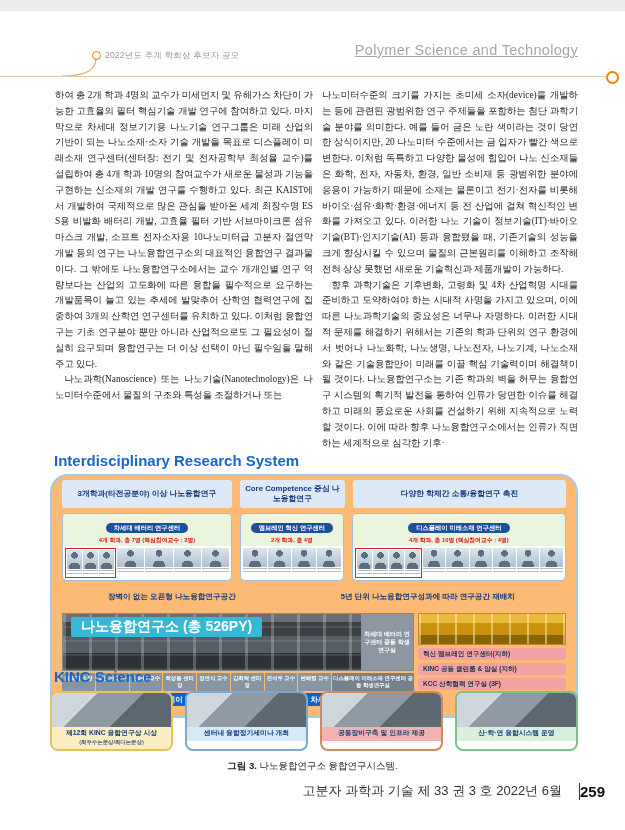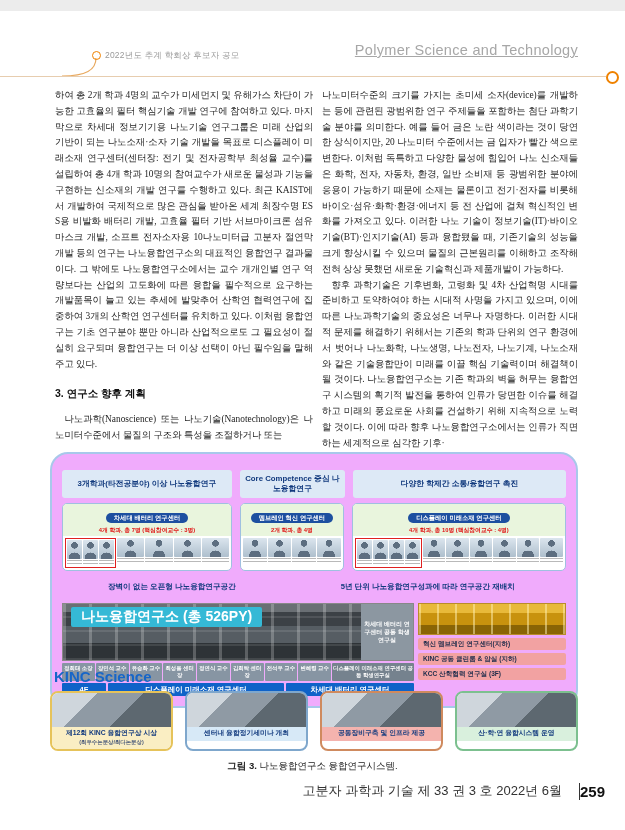--- a/index.html
+++ b/index.html
@@ -24,21 +24,21 @@
   .col-left{left:55px;}
   .col-right{left:322px;width:256px;}
   .col p{margin:0;}
   .col p.indent{text-indent:1em;}
   .sec-head{font-weight:bold;font-size:10.5px;margin:14px 0 10px 0;color:#111;
             font-family:"Liberation Sans",sans-serif;}
 
   
   .figure{position:absolute;left:50px;top:452px;width:528px;}
   .fig-title{font-family:"Liberation Sans",sans-serif;font-weight:bold;font-size:15px;color:#1766c8;margin:0 0 5px 4px;}
-  .fig-frame{border:2px solid #a8c8ea;border-radius:18px;padding:16px 10px 10px 10px;background:#f0abfc;}
+  .fig-frame{border:2px solid #a8c8ea;border-radius:18px;padding:4px 10px 10px 10px;background:#fdba74;}
   .fig-row{display:flex;gap:8px;margin-bottom:5px;}
   .g7{flex:7.6;} .g4{flex:4.6;} .g10{flex:9.6;}
 
   .top-box{background:#dde9f6;border-radius:3px;min-height:24px;display:flex;align-items:center;justify-content:center;
            text-align:center;font-family:"Liberation Sans",sans-serif;font-weight:bold;font-size:7.8px;color:#123a7e;
            line-height:10px;padding:2px 3px;}
 
   .center-box{border:1px solid #9fc0e0;border-radius:5px;overflow:hidden;background:#fff;display:flex;flex-direction:column;}
   .center-head{background:#e9f5dd;padding:2px 2px 1px 2px;text-align:center;}
   .center-badge{display:inline-block;background:#1d4fa0;color:#fff;border-radius:6px;font-family:"Liberation Sans",sans-serif;
@@ -121,29 +121,29 @@
   </svg>
   <span class="hdr-ring-l"></span>
   <span class="hdr-left">2022년도 추계 학회상 후보자 공모</span>
   <span class="hdr-right">Polymer Science and Technology</span>
   <div class="hdr-rule"></div>
   <span class="hdr-ring-r"></span>
 </div>
 
 <div class="col col-left">
   <p>하여 총 2개 학과 4명의 교수가 미세먼지 및 유해가스 차단이 가능한 고효율의 필터 핵심기술 개발 연구에 참여하고 있다. 마지막으로 차세대 정보기기용 나노기술 연구그룹은 미래 산업의 기반이 되는 나노소재·소자 기술 개발을 목표로 디스플레이 미래소재 연구센터(센터장: 전기 및 전자공학부 최성율 교수)를 설립하여 총 4개 학과 10명의 참여교수가 새로운 물성과 기능을 구현하는 신소재의 개발 연구를 수행하고 있다. 최근 KAIST에서 개발하여 국제적으로 많은 관심을 받아온 세계 최장수명 ESS용 비발화 배터리 개발, 고효율 필터 기반 서브마이크론 섬유 마스크 개발, 소프트 전자소자용 10나노미터급 고분자 절연막 개발 등의 연구는 나노융합연구소의 대표적인 융합연구 결과물이다. 그 밖에도 나노융합연구소에서는 교수 개개인별 연구 역량보다는 산업의 고도화에 따른 융합을 필수적으로 요구하는 개발품목이 늘고 있는 추세에 발맞추어 산학연 협력연구에 집중하여 3개의 산학연 연구센터를 유치하고 있다. 이처럼 융합연구는 기초 연구분야 뿐만 아니라 산업적으로도 그 필요성이 절실히 요구되며 융합연구는 더 이상 선택이 아닌 필수임을 말해주고 있다.</p>
-  <div class="sec-head">3. 연구소 향후 계획</div>
   <p class="indent">나노과학(Nanoscience) 또는 나노기술(Nanotechnology)은 나노미터수준에서 물질의 구조와 특성을 조절하거나 또는</p>
 </div>
 <div class="col col-right">
   <p>나노미터수준의 크기를 가지는 초미세 소자(device)를 개발하는 등에 관련된 광범위한 연구 주제들을 포함하는 첨단 과학기술 분야를 의미한다. 예를 들어 금은 노란 색이라는 것이 당연한 상식이지만, 20 나노미터 수준에서는 금 입자가 빨간 색으로 변한다. 이처럼 독특하고 다양한 물성에 힘입어 나노 신소재들은 화학, 전자, 자동차, 환경, 일반 소비재 등 광범위한 분야에 응용이 가능하기 때문에 소재는 물론이고 전기·전자를 비롯해 바이오·섬유·화학·환경·에너지 등 전 산업에 걸쳐 혁신적인 변화를 가져오고 있다. 이러한 나노 기술이 정보기술(IT)·바이오기술(BT)·인지기술(AI) 등과 융합됐을 때, 기존기술의 성능을 크게 향상시킬 수 있으며 물질의 근본원리를 이해하고 조작해 전혀 상상 못했던 새로운 기술혁신과 제품개발이 가능하다.</p>
   <p class="indent">향후 과학기술은 기후변화, 고령화 및 4차 산업혁명 시대를 준비하고 도약하여야 하는 시대적 사명을 가지고 있으며, 이에 따른 나노과학기술의 중요성은 너무나 자명하다. 이러한 시대적 문제를 해결하기 위해서는 기존의 학과 단위의 연구 환경에서 벗어나 나노화학, 나노생명, 나노전자, 나노기계, 나노소재와 같은 기술융합만이 미래를 이끌 핵심 기술력이며 해결책이 될 것이다. 나노융합연구소는 기존 학과의 벽을 허무는 융합연구 시스템의 획기적 발전을 통하여 인류가 당면한 이슈를 해결하고 미래의 풍요로운 사회를 건설하기 위해 지속적으로 노력할 것이다. 이에 따라 향후 나노융합연구소에서는 인류가 직면하는 세계적으로 심각한 기후·</p>
 </div>
 
 <div class="figure">
+  <div class="fig-title">Interdisciplinary Research System</div>
   <div class="fig-frame">
     <div class="fig-row" id="fig-top">
         <div class="top-box g7">3개학과(타전공분야) 이상 나노융합연구</div>
         <div class="top-box g4">Core Competence 중심 나노융합연구</div>
         <div class="top-box g10">다양한 학제간 소통/융합연구 촉진</div>
       </div>
     <div class="fig-row" id="fig-centers">
         <div class="center-box g7">
           <div class="center-head"><span class="center-badge">차세대 배터리 연구센터</span></div>
           <div class="center-stats">4개 학과, 총 7명 (핵심참여교수 : 3명)</div>

